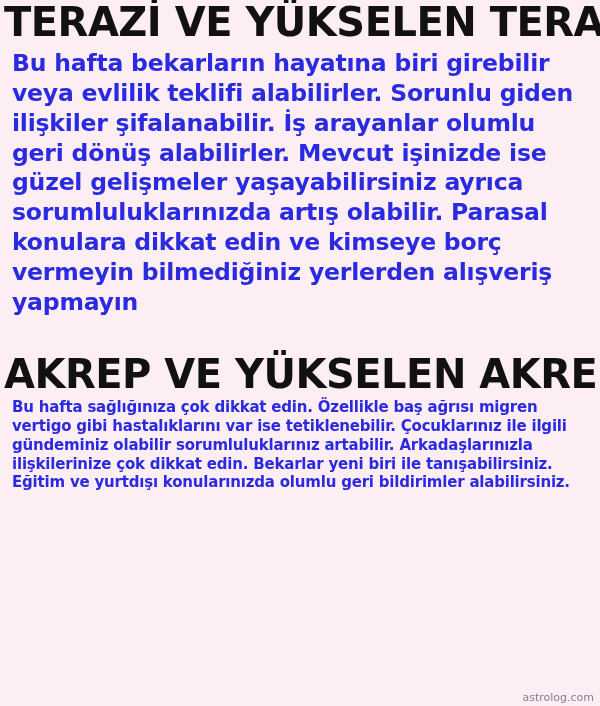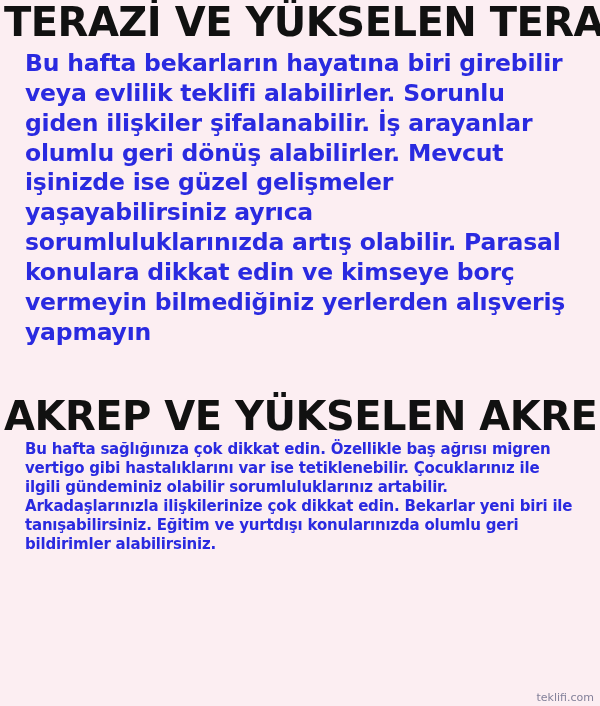--- a/index.html
+++ b/index.html
@@ -46,21 +46,21 @@
     font-size: 40px;
     margin-top: 6px;
   }
   .body-text {
     font-family: "DejaVu Sans", sans-serif;
     font-weight: bold;
     color: #2a2ae0;
     font-size: 23.5px;
     line-height: 1.27;
     letter-spacing: -0.2px;
-    margin: 13px;
+    margin: 0;
     padding: 0 6px 0 8px;
     word-spacing: 0px;
   }
   #libra-body {
     margin-top: 7px;
   }
   #scorpio-body {
     margin-top: 4px;
     font-size: 15px;
     line-height: 1.265;
@@ -89,15 +89,15 @@
     <p class="body-text" id="libra-body">Bu hafta bekarların hayatına biri girebilir veya evlilik teklifi alabilirler. Sorunlu giden ilişkiler şifalanabilir. İş arayanlar olumlu geri dönüş alabilirler. Mevcut işinizde ise güzel gelişmeler yaşayabilirsiniz ayrıca sorumluluklarınızda artış olabilir. Parasal konulara dikkat edin ve kimseye borç vermeyin bilmediğiniz yerlerden alışveriş yapmayın</p>
   </div>
 
   <div class="gap"></div>
 
   <div class="section">
     <h1 class="heading" id="heading-scorpio">AKREP VE YÜKSELEN AKREP</h1>
     <p class="body-text" id="scorpio-body">Bu hafta sağlığınıza çok dikkat edin. Özellikle baş ağrısı migren vertigo gibi hastalıklarını var ise tetiklenebilir. Çocuklarınız ile ilgili gündeminiz olabilir sorumluluklarınız artabilir. Arkadaşlarınızla ilişkilerinize çok dikkat edin. Bekarlar yeni biri ile tanışabilirsiniz. Eğitim ve yurtdışı konularınızda olumlu geri bildirimler alabilirsiniz.</p>
   </div>
 
-  <div class="watermark">teklifi.com</div>
+  <div class="watermark">astrolog.com</div>
 
 </div>
 
 </body></html>

